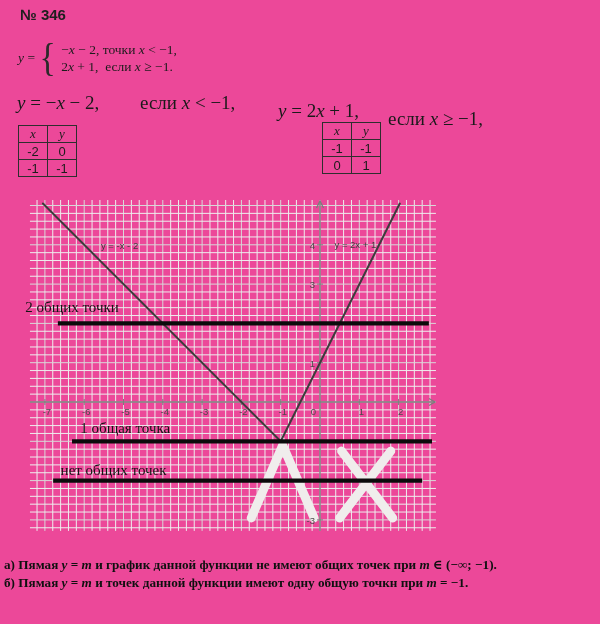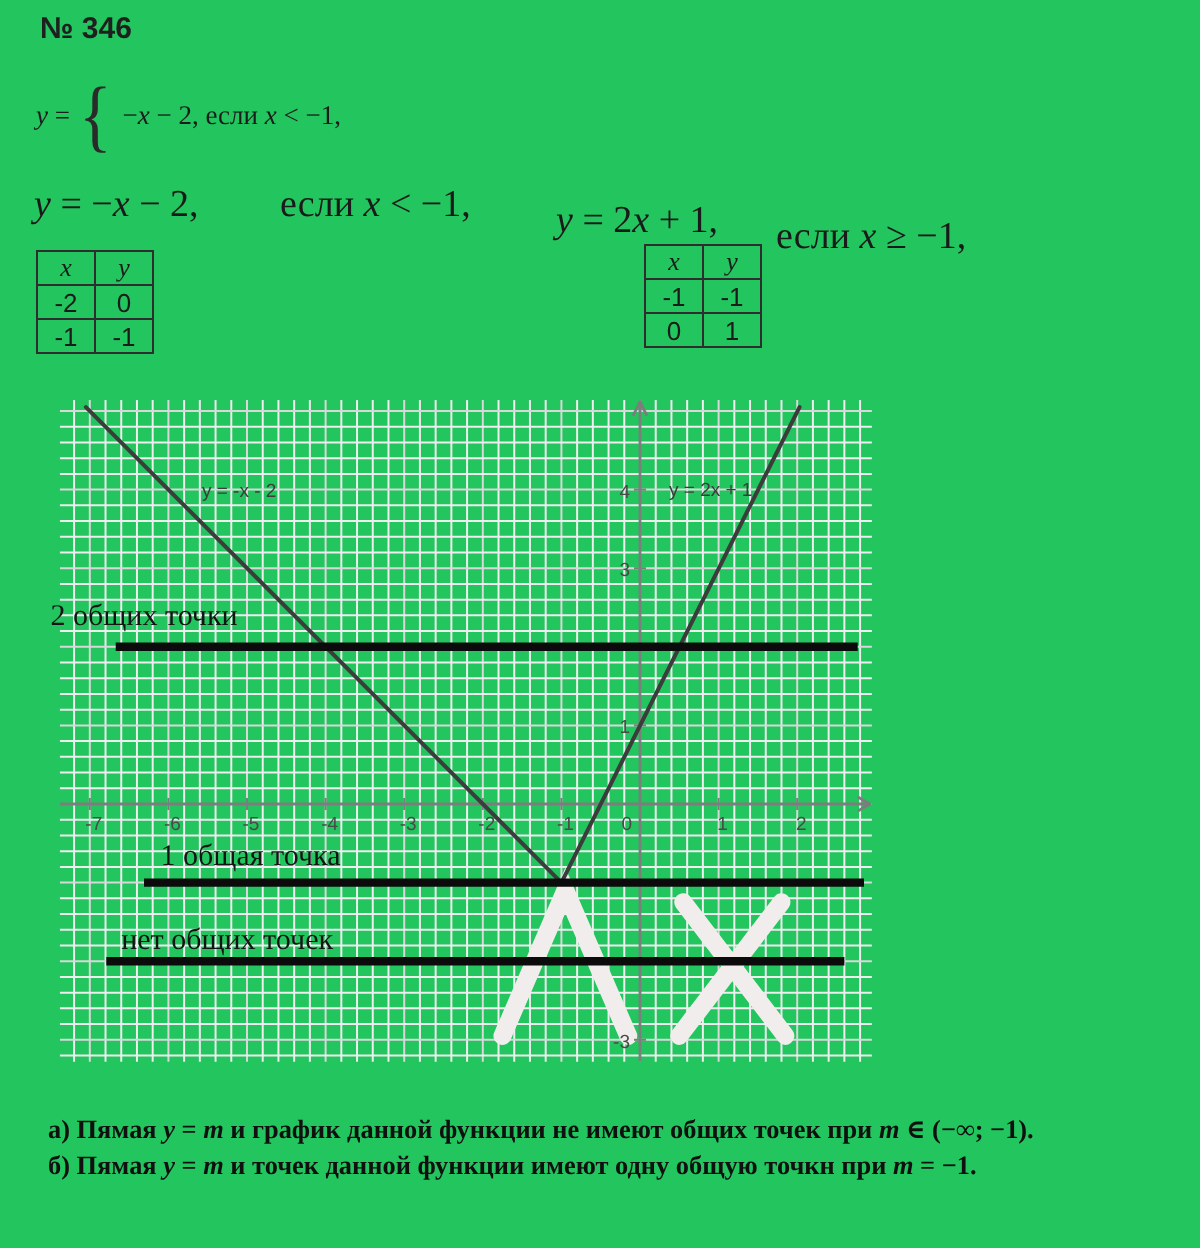--- a/index.html
+++ b/index.html
@@ -1,50 +1,51 @@
 <!DOCTYPE html>
 <html><head>
 <meta charset="utf-8">
 <style>
   html,body{margin:0;padding:0;background:#fff;}
-  .page{position:relative;width:600px;height:624px;background:#22c55e;overflow:hidden;
+  .page{position:relative;width:600px;height:624px;background:#ec4899;overflow:hidden;
         font-family:"Liberation Serif","DejaVu Serif",serif;color:#1a1a1a;}
   .title{position:absolute;left:20px;top:6px;font-family:"Liberation Sans","DejaVu Sans",sans-serif;
          font-weight:bold;font-size:15px;color:#1f1f1f;}
   .piecewise{position:absolute;left:18px;top:38px;display:flex;align-items:center;gap:3px;}
   .pw-lhs{font-size:14px;}
   .brace{font-size:40px;font-weight:400;line-height:1;color:#2a2a2a;transform:scaleX(.85);margin-right:1px;}
   .cases{display:flex;flex-direction:column;gap:1px;}
   .math{font-size:13.5px;color:#1c1c1c;white-space:pre;}
   .mi{font-style:italic;}
   .eq{position:absolute;font-size:19px;white-space:pre;}
   table.vals{position:absolute;border-collapse:collapse;}
   table.vals th,table.vals td{border:1.3px solid #2e2e2e;width:28px;height:16px;padding:0;
         text-align:center;vertical-align:middle;font-size:13px;color:#1c1c1c;}
   table.vals th{font-family:"Liberation Serif","DejaVu Serif",serif;font-style:italic;font-weight:normal;}
   table.vals td{font-family:"Liberation Sans","DejaVu Sans",sans-serif;}
   svg.graph{position:absolute;left:20px;top:193px;}
   svg text.ticklbl{font-family:"Liberation Sans","DejaVu Sans",sans-serif;font-size:9.5px;fill:#4a4a4a;}
   svg text.serieslbl{font-family:"Liberation Sans","DejaVu Sans",sans-serif;font-size:9.5px;fill:#3c3c3c;}
   svg text.mlbl{font-family:"Liberation Serif","DejaVu Serif",serif;font-size:15px;fill:#141414;}
-  .conclusions{position:absolute;left:24px;top:556px;}
+  .conclusions{position:absolute;left:4px;top:556px;}
   .concl{height:18px;line-height:18px;font-size:13.2px;font-weight:bold;color:#101010;white-space:pre;}
 </style>
 </head>
 <body>
 
 <div class="page">
 
   <div class="title">№ 346</div>
 
   <div class="piecewise">
     <span class="math pw-lhs"><span class="mi">y</span><span> =</span></span>
     <span class="brace">{</span>
     <span class="cases">
-      <span class="math"><span>−</span><span class="mi">x</span><span> − 2, если </span><span class="mi">x</span><span> &lt; −1,</span></span>
+      <span class="math"><span>−</span><span class="mi">x</span><span> − 2, точки </span><span class="mi">x</span><span> &lt; −1,</span></span>
+      <span class="math"><span>2</span><span class="mi">x</span><span> + 1, &nbsp;если </span><span class="mi">x</span><span> ≥ −1.</span></span>
     </span>
   </div>
 
   <span class="eq" style="left:17px;top:92px;"><span class="mi">y</span><span> = −</span><span class="mi">x</span><span> − 2,</span></span>
   <span class="eq" style="left:140px;top:92px;"><span>если </span><span class="mi">x</span><span> &lt; −1,</span></span>
   <span class="eq" style="left:278px;top:100px;"><span class="mi">y</span><span> = 2</span><span class="mi">x</span><span> + 1,</span></span>
   <span class="eq" style="left:388px;top:108px;"><span>если </span><span class="mi">x</span><span> ≥ −1,</span></span>
 
   <table class="vals" style="left:18px;top:125px;">
     <tbody>

